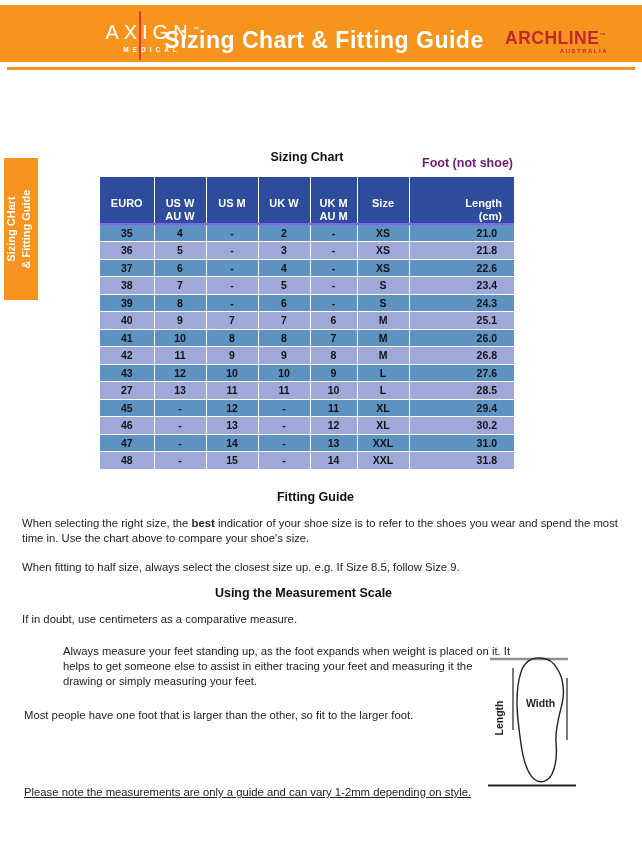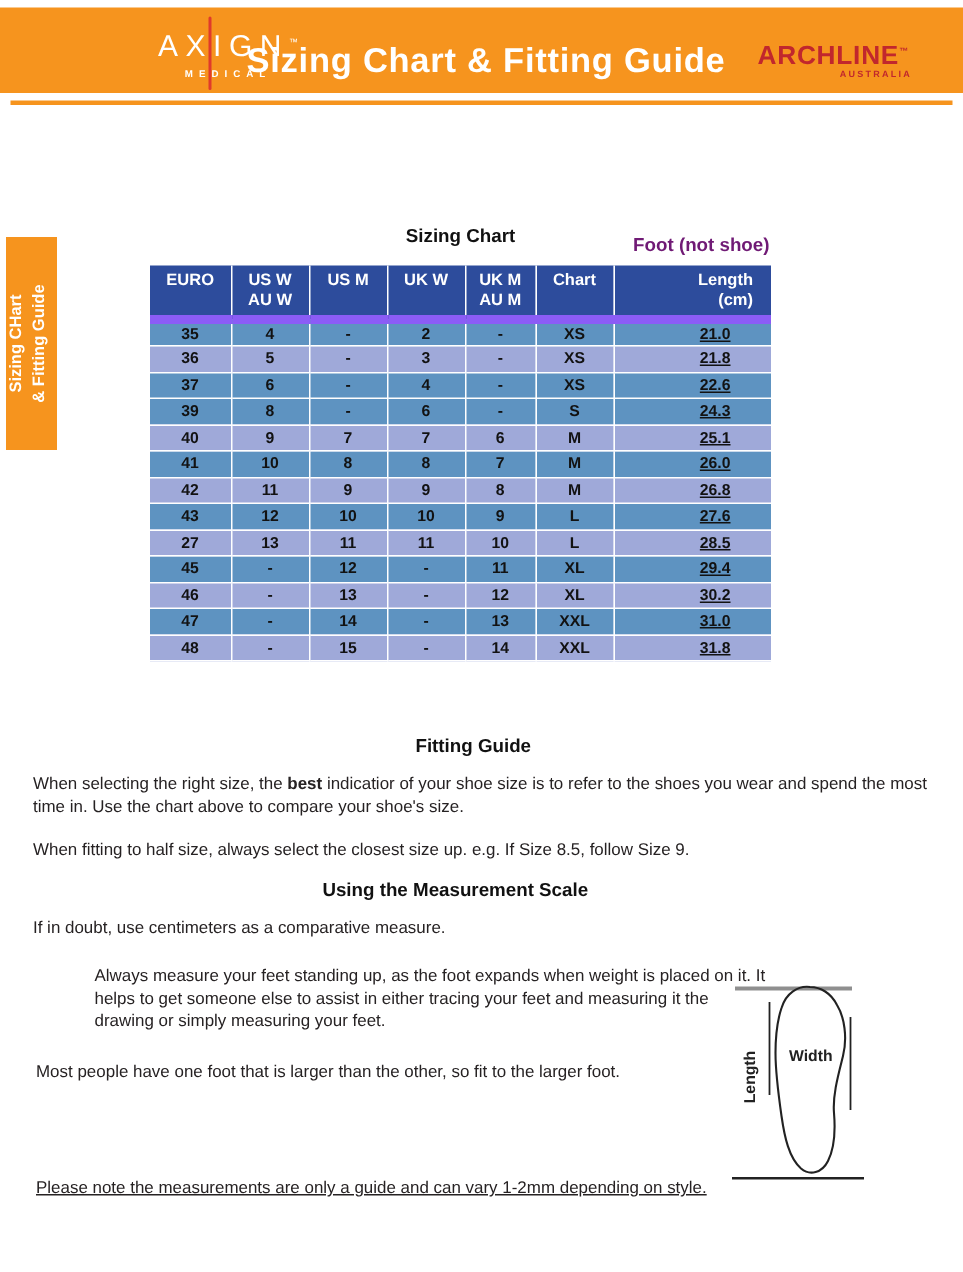--- a/index.html
+++ b/index.html
@@ -38,26 +38,26 @@
   
   .chart-title{position:absolute;left:100px;top:150px;width:414px;text-align:center;
     font-size:12.5px;font-weight:700;color:#111;}
   .foot-note{position:absolute;left:395px;top:156px;width:118px;text-align:right;
     font-size:12.5px;font-weight:700;color:#701a75;}
 
   
   .size-table{position:absolute;left:100px;top:177px;width:414px;
     border-collapse:collapse;table-layout:fixed;}
   .size-table th{background:var(--header-blue);color:#fff;font-size:11px;font-weight:700;
-    vertical-align:top;padding-top:4px;line-height:13px;text-align:center;
-    border-right:1px solid #fff;border-bottom:6px solid #8b5cf6;height:36px;}
+    vertical-align:top;padding-top:20px;line-height:13px;text-align:center;
+    border-right:1px solid #fff;border-bottom:2px solid #8b5cf6;height:36px;}
   .size-table th:last-child{border-right:none;text-align:right;padding-right:12px;}
   .size-table td{font-size:10.5px;font-weight:700;color:#121212;text-align:center;
     height:17.5px;border-right:1px solid #fff;border-bottom:1px solid #fff;vertical-align:middle;}
-  .size-table td:last-child{border-right:none;text-align:right;padding-right:27px;text-decoration:underline;}
+  .size-table td:last-child{border-right:none;text-align:right;padding-right:17px;}
   .size-table tr.steel td{background:var(--row-steel);}
   .size-table tr.lav td{background:var(--row-lav);}
 
   
   .sec-heading{position:absolute;left:0;width:607px;text-align:center;
     font-size:12.5px;font-weight:700;color:#111;}
   .body-p{position:absolute;font-size:11.3px;line-height:15px;color:var(--ink);}
   .body-p b{font-weight:700;}
 
   
@@ -118,21 +118,21 @@
           </th>
         <th>
             <div>UK W</div>
             <div></div>
           </th>
         <th>
             <div>UK M</div>
             <div>AU M</div>
           </th>
         <th>
-            <div>Chart</div>
+            <div>Size</div>
             <div></div>
           </th>
         <th>
             <div>Length</div>
             <div>(cm)</div>
           </th>
       </tr>
     </thead>
     <tbody id="size-tbody">
         <tr class="steel">
@@ -154,20 +154,29 @@
           <td>21.8</td>
         </tr>
         <tr class="steel">
           <td>37</td>
           <td>6</td>
           <td>-</td>
           <td>4</td>
           <td>-</td>
           <td>XS</td>
           <td>22.6</td>
+        </tr>
+        <tr class="lav">
+          <td>38</td>
+          <td>7</td>
+          <td>-</td>
+          <td>5</td>
+          <td>-</td>
+          <td>S</td>
+          <td>23.4</td>
         </tr>
         <tr class="steel">
           <td>39</td>
           <td>8</td>
           <td>-</td>
           <td>6</td>
           <td>-</td>
           <td>S</td>
           <td>24.3</td>
         </tr>

